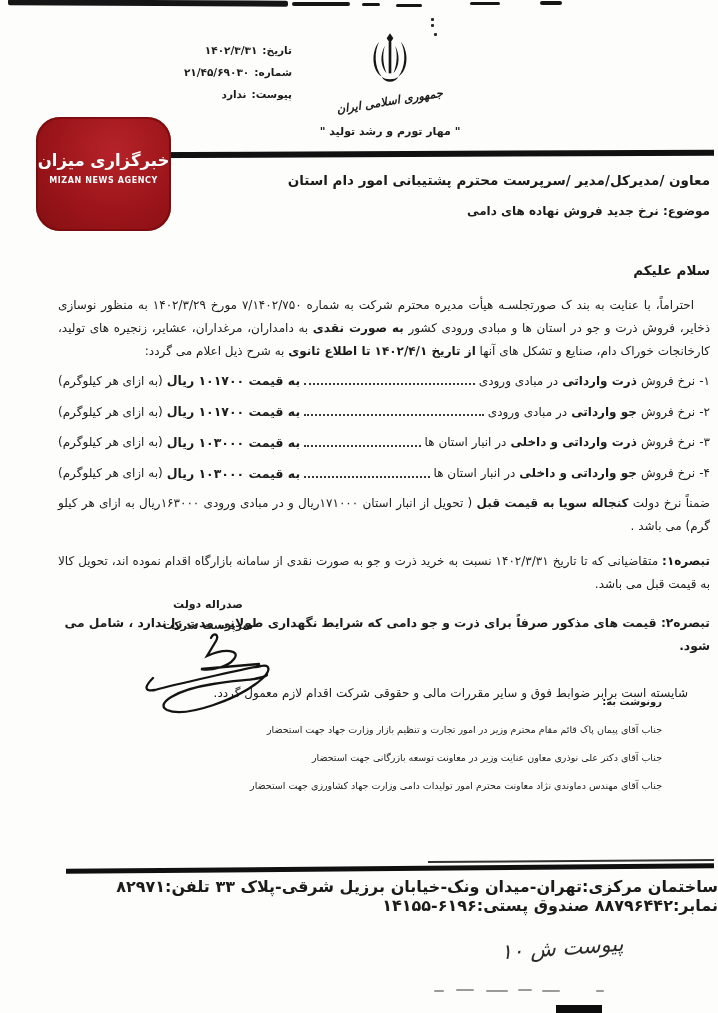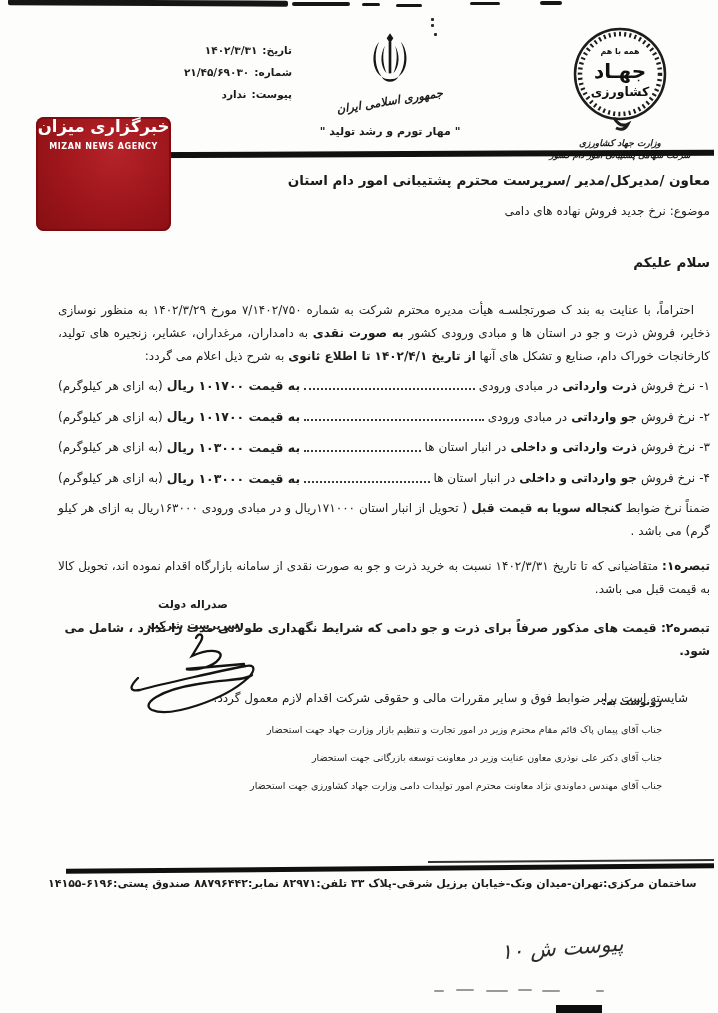--- a/index.html
+++ b/index.html
@@ -22,62 +22,62 @@
   .center-block { position:absolute; top:30px; left:302px; width:176px; text-align:center; }
   .emblem-svg { display:block; margin:0 auto; }
   .emblem-caption { display:inline-block; font-size:11.5px; font-weight:bold; font-style:italic;
                     font-family:"DejaVu Serif", serif; transform:rotate(-9deg); margin-top:2px; }
   .slogan { margin-top:16px; font-size:11px; font-weight:bold; }
   .meta-block { position:absolute; top:44px; left:140px; width:152px; }
   .meta-row { display:flex; gap:5px; font-size:10.5px; font-weight:bold; margin-bottom:10px; }
   
   .mizan {
     position:absolute; top:117px; left:36px; width:135px; height:114px; z-index:5;
-    border-radius:8px;
+    border-radius:24px;
     background:radial-gradient(circle at 58% 30%, #b52329 0%, #9c151a 55%, #840f13 100%);
     box-shadow:inset 0 0 0 2px rgba(120,10,12,.8);
-    display:flex; flex-direction:column; justify-content:flex-start; align-items:center;
+    display:flex; flex-direction:column; justify-content:center; align-items:center;
     padding-bottom:12px; color:#fff; text-align:center;
   }
   .mizan-fa { font-size:16.5px; font-weight:bold; }
   .mizan-en { font-size:8px; font-weight:bold; letter-spacing:.6px; margin-top:6px; }
   .header-rule { position:absolute; top:151px; left:120px; right:4px; height:6px;
                  background:#111; transform:rotate(-0.25deg); }
   
   .letter-body { position:absolute; top:168px; right:8px; left:58px; font-size:12px; line-height:1.9; }
   .addressee { font-size:13.5px; font-weight:bold; }
-  .subject   { margin-top:6px; font-size:12px; font-weight:400; }
-  .salutation{ margin-top:28px; font-size:13.5px; font-weight:bold; }
-  .intro { margin-top:23px; text-align:justify; text-indent:16px; }
+  .subject   { margin-top:6px; font-size:12px; font-weight:700; }
+  .salutation{ margin-top:36px; font-size:13.5px; font-weight:bold; }
+  .intro { margin-top:10px; text-align:justify; text-indent:16px; }
   .b { font-weight:bold; }
   .items { margin-top:4px; }
   .price-item { display:flex; align-items:center; gap:4px; margin:7px 0; white-space:nowrap; }
   .price-item .dots { flex:1 1 auto; min-width:24px; border-bottom:2px dotted #3a3a3a;
                       height:1px; transform:translateY(3px); }
   .price-item .price { font-size:12.5px; }
   .soy-note { margin-top:4px; text-align:justify; }
   .note1 { margin-top:12px; text-align:justify; }
   .note2 { margin-top:16px; font-weight:bold; font-size:12.3px; }
   .closing { margin-top:24px; text-indent:22px; }
   
-  .signature-block { position:absolute; top:598px; left:88px; width:210px; text-align:center; }
+  .signature-block { position:absolute; top:598px; left:103px; width:210px; text-align:center; }
   .sig-name  { font-size:11px; font-weight:bold; }
   .sig-title { font-size:11px; font-weight:bold; margin-top:8px; }
   .sig-svg { display:block; margin:-4px auto 0; }
   
   .cc-block { position:absolute; top:696px; right:56px; left:40px; text-align:right; }
   .cc-label { font-size:10px; font-weight:bold; }
   .cc-item  { font-size:9.5px; margin-top:17px; color:#222; }
   
   .footer-rule-thin  { position:absolute; top:860px; left:428px; right:4px; height:2px;
                        background:#333; transform:rotate(-0.4deg); }
   .footer-rule-thick { position:absolute; top:866px; left:66px; right:4px; height:5px;
                        background:#101010; transform:rotate(-0.5deg); }
-  .footer-address { position:absolute; top:877px; left:0; width:100%; text-align:left;
-                    font-size:11px; font-weight:bold;padding-left:48px; }
+  .footer-address { position:absolute; top:877px; left:0; width:100%; text-align:right;
+                    font-size:16px; font-weight:bold;padding-left:48px; }
   .footer-email { position:absolute; top:901px; left:0; width:100%; text-align:center;
                   font-size:12px; font-weight:bold; }
   .footer-email span { direction:ltr; unicode-bidi:embed; }
   .ltr-num { direction:ltr; unicode-bidi:embed; }
   
   .handwritten { position:absolute; top:936px; left:462px; width:200px; text-align:center;
                  font-size:21px; color:#2b2b2b; font-family:"DejaVu Serif", serif;
                  font-style:italic; transform:rotate(-4deg); }
   .bottom-mark { position:absolute; top:1005px; left:556px; width:46px; height:8px; background:#0d0d0d; }
 </style>
@@ -89,32 +89,20 @@
   <div class="smudge" style="top:0;left:8px;width:280px;height:6px;transform:rotate(.3deg)"></div>
   <div class="smudge" style="top:2px;left:292px;width:58px;height:4px"></div>
   <div class="smudge" style="top:3px;left:362px;width:18px;height:3px"></div>
   <div class="smudge" style="top:4px;left:396px;width:26px;height:3px"></div>
   <div class="smudge" style="top:2px;left:470px;width:30px;height:3px"></div>
   <div class="smudge" style="top:1px;left:540px;width:22px;height:4px"></div>
   <div class="speck" style="top:18px;left:431px;width:3px;height:3px"></div>
   <div class="speck" style="top:24px;left:431px;width:3px;height:3px"></div>
   <div class="speck" style="top:33px;left:434px;width:3px;height:3px"></div>
 
-  <div class="stamp-block">
-    <svg class="stamp-svg" width="108" height="112" viewBox="0 0 108 112">
-      <circle cx="54" cy="50" r="45" fill="none" stroke="#1d1d1d" stroke-width="2.5"></circle>
-      <circle cx="54" cy="50" r="40" fill="none" stroke="#1d1d1d" stroke-width="4.5" stroke-dasharray="2 3.2"></circle>
-      <path d="M48,94 q6,10 14,6 q-4,8 -12,4" fill="none" stroke="#1d1d1d" stroke-width="3"></path>
-      <text x="54" y="30" text-anchor="middle" font-size="8" font-weight="bold" fill="#161616">همه با هم</text>
-      <text x="54" y="54" text-anchor="middle" font-size="20" font-weight="bold" fill="#111">جهـاد</text>
-      <text x="54" y="72" text-anchor="middle" font-size="12.5" font-weight="bold" fill="#111">کشاورزی</text>
-    </svg>
-    <div class="stamp-ministry">وزارت جهاد کشاورزی</div>
-    <div class="stamp-company">شرکت سهامی پشتیبانی امور دام کشور</div>
-  </div>
 
   <div class="center-block">
     <svg class="emblem-svg" width="50" height="60" viewBox="0 0 60 72">
       <path d="M17,14 C7,26 8,48 20,56 C11,44 11,26 17,14 Z" fill="#161616"></path>
       <path d="M24,19 C18,29 18,44 26,52 C21,41 21,27 24,19 Z" fill="#161616"></path>
       <path d="M43,14 C53,26 52,48 40,56 C49,44 49,26 43,14 Z" fill="#161616"></path>
       <path d="M36,19 C42,29 42,44 34,52 C39,41 39,27 36,19 Z" fill="#161616"></path>
       <path d="M30,4 L26,10 L30,16 L34,10 Z" fill="#161616"></path>
       <rect x="28.4" y="14" width="3.2" height="38" fill="#161616"></rect>
       <path d="M20,56 C24,64 36,64 40,56 C36,60 24,60 20,56 Z" fill="#161616"></path>
@@ -187,21 +175,21 @@
         <span>۴-</span>
         <span>نرخ فروش</span>
         <span class="b">جو وارداتی و داخلی</span>
         <span>در انبار استان ها</span>
         <span class="dots"></span>
         <span class="b price">به قیمت ۱۰۳۰۰۰ ریال</span>
         <span>(به ازای هر کیلوگرم)</span>
       </div>
     </div>
 
-    <p class="soy-note"><span>ضمناً نرخ ضوابط </span><span class="b">کنجاله سویا</span><span> </span><span class="b">به قیمت قبل</span><span> ( تحویل از انبار استان ۱۷۱۰۰۰ریال و در مبادی ورودی ۱۶۳۰۰۰ریال به ازای هر کیلو گرم) می باشد .</span></p>
+    <p class="soy-note"><span>ضمناً نرخ دولت </span><span class="b">کنجاله سویا</span><span> </span><span class="b">به قیمت قبل</span><span> ( تحویل از انبار استان ۱۷۱۰۰۰ریال و در مبادی ورودی ۱۶۳۰۰۰ریال به ازای هر کیلو گرم) می باشد .</span></p>
 
     <p class="note1"><span class="b">تبصره۱:</span><span> متقاضیانی که تا تاریخ ۱۴۰۲/۳/۳۱ نسبت به خرید ذرت و جو به صورت نقدی از سامانه بازارگاه اقدام نموده اند، تحویل کالا به قیمت قبل می باشد.</span></p>
 
     <p class="note2">تبصره۲: قیمت های مذکور صرفاً برای ذرت و جو دامی که شرایط نگهداری طولانی مدت را ندارد ، شامل می شود.</p>
 
     <p class="closing">شایسته است برابر ضوابط فوق و سایر مقررات مالی و حقوقی شرکت اقدام لازم معمول گردد.</p>
   </div>
 
   <div class="signature-block">
     <div class="sig-name">صدراله دولت</div>

